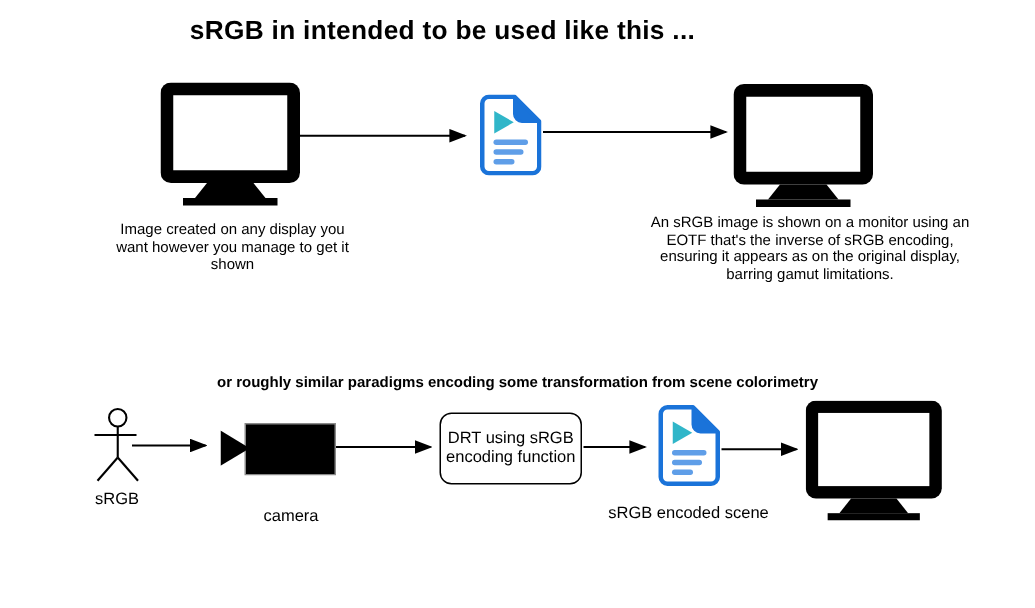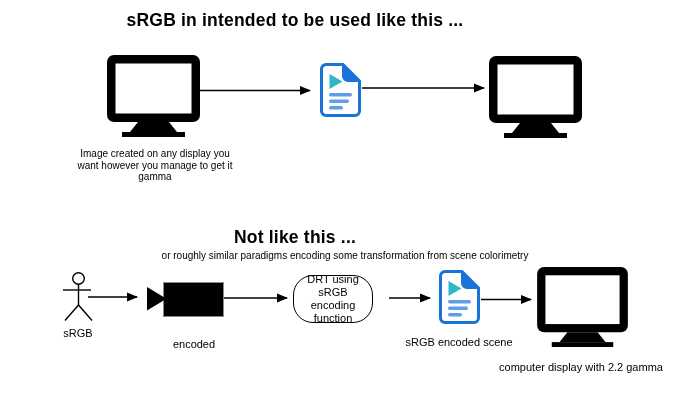--- a/index.html
+++ b/index.html
@@ -3,27 +3,27 @@
 <meta charset="utf-8">
 <style>
   html,body{margin:0;padding:0;background:#fff;}
   .canvas{
     position:relative;width:690px;height:405px;background:#fff;
     font-family:"Liberation Sans","DejaVu Sans",sans-serif;color:#000;overflow:hidden;
   }
   .abs{position:absolute;}
   .title{position:absolute;left:0;width:590px;text-align:center;font-weight:bold;
          font-size:17.5px;letter-spacing:.2px;}
-  .subtitle{position:absolute;left:0;width:690px;text-align:center;font-weight:normal;
+  .subtitle{position:absolute;left:0;width:690px;text-align:center;font-weight:bold;
             font-size:10px;}
   .caption{position:absolute;font-size:10px;line-height:11.6px;text-align:center;
            white-space:pre-line;}
   .label{position:absolute;font-size:11px;transform:translateX(-50%);white-space:nowrap;}
-  .drt-box{position:absolute;left:293px;top:275px;width:80px;height:48px;
-           border:1.5px solid var(--diagram-black,#000);border-radius:20px;background:#fff;
+  .drt-box{position:absolute;left:293px;top:275px;width:95px;height:48px;
+           border:1.5px solid var(--diagram-black,#000);border-radius:8px;background:#fff;
            display:flex;align-items:center;justify-content:center;text-align:center;
            font-size:11px;line-height:13px;white-space:pre-line;box-sizing:border-box;}
   svg{display:block;}
 </style>
 </head>
 <body>
 
 <svg width="0" height="0" style="position:absolute" aria-hidden="true">
   <defs>
     <symbol id="sym-monitor" viewBox="0 0 93 82">
@@ -65,25 +65,28 @@
   <svg class="abs" style="left:318px;top:63px" width="43" height="54">
       <use href="#sym-file"></use>
     </svg>
 
   <svg class="abs" style="left:489px;top:56px" width="93" height="82">
       <use href="#sym-monitor"></use>
     </svg>
 
   <div class="caption" style="left:55px;top:148px;width:200px">Image created on any display  you
 want however you manage to get it
-gamma</div>
+shown</div>
 
 
+  <div class="caption" style="left:420px;top:143px;width:240px">An sRGB image is shown on a monitor using an
+EOTF that's the inverse of sRGB encoding,
+ensuring it appears as on the original display,
+barring gamut limitations.</div>
 
-  <div class="title" style="top:227px">Not like this ...</div>
 
   <div class="subtitle" style="top:250px">or roughly similar paradigms encoding some transformation from scene colorimetry</div>
 
   <svg class="abs" style="left:58px;top:271px" width="40" height="58">
       <use href="#sym-stickman"></use>
     </svg>
 
   <svg class="abs" style="left:147px;top:282px" width="77" height="35">
       <use href="#sym-camera"></use>
     </svg>
@@ -94,25 +97,24 @@
   <svg class="abs" style="left:437px;top:270px" width="43" height="54">
       <use href="#sym-file"></use>
     </svg>
 
   <svg class="abs" style="left:537px;top:267px" width="91" height="80">
       <use href="#sym-monitor"></use>
     </svg>
 
   <div class="label" style="left:78px;top:327px">sRGB</div>
 
-  <div class="label" style="left:194px;top:338px">encoded</div>
+  <div class="label" style="left:194px;top:338px">camera</div>
 
   <div class="label" style="left:459px;top:336px">sRGB encoded scene</div>
 
-  <div class="label" style="left:581px;top:361px">computer display with 2.2 gamma</div>
 
   <svg class="abs" style="left:0;top:0" width="690" height="405">
     <defs>
       <marker id="ah" markerWidth="9" markerHeight="7" refX="8" refY="3.5" orient="auto">
         <path d="M0,0 L9,3.5 L0,7 Z" fill="var(--diagram-black,#000)"></path>
       </marker>
     </defs>
     <g stroke="var(--diagram-black,#000)" stroke-width="1.3">
       <line x1="200" y1="90.5" x2="310" y2="90.5" marker-end="url(#ah)"></line>
       <line x1="362" y1="88" x2="484" y2="88" marker-end="url(#ah)"></line>

